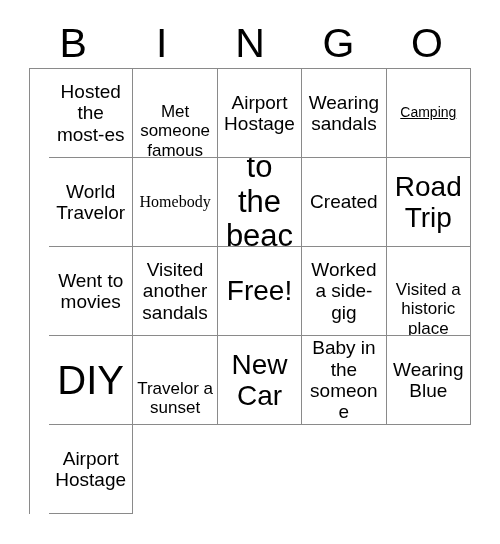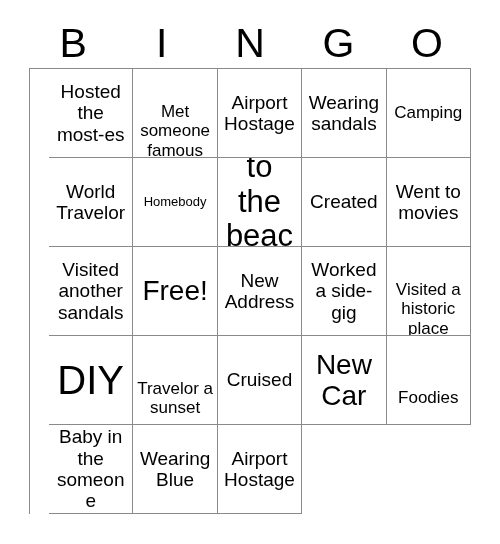--- a/index.html
+++ b/index.html
@@ -65,22 +65,22 @@
     padding: 2px 3px;
     overflow: hidden;
     background: #ffffff;
   }
   .cell .cell-text {
     display: block;
     width: 100%;
     line-height: 1.12;
     word-wrap: break-word;
   }
-  .fs-xs  { font-size: 13px; }
-  .fs-sm  { font-size: 17px; }
+  .fs-xs  { font-size: 16px; font-family: Liberation Serif, serif; }
+  .fs-sm  { font-size: 14px; text-decoration: underline; }
   .fs-md  { font-size: 17px; margin-top: 36px; }
   .fs-lg  { font-size: 19px; }
   .fs-xl  { font-size: 31px; }
   .fs-xxl { font-size: 28px; }
   .fs-huge{ font-size: 40px; }
 </style>
 </head>
 <body>
 
 <div class="card">
@@ -116,55 +116,49 @@
       </div>
     <div class="cell">
         <span class="cell-text fs-xs">Homebody</span>
       </div>
     <div class="cell">
         <span class="cell-text fs-xl">Went to the beach</span>
       </div>
     <div class="cell">
         <span class="cell-text fs-lg">Created</span>
       </div>
+    <div class="cell">
+        <span class="cell-text fs-xxl">Road Trip</span>
+      </div>
 
     <div class="cell">
         <span class="cell-text fs-lg">Went to movies</span>
       </div>
     <div class="cell">
         <span class="cell-text fs-lg">Visited another sandals</span>
       </div>
     <div class="cell">
         <span class="cell-text fs-xxl">Free!</span>
-      </div>
-    <div class="cell">
-        <span class="cell-text fs-lg">New Address</span>
       </div>
 
     <div class="cell">
         <span class="cell-text fs-lg">Worked a side-gig</span>
       </div>
     <div class="cell">
         <span class="cell-text fs-md">Visited a historic place</span>
       </div>
     <div class="cell">
         <span class="cell-text fs-huge">DIY</span>
       </div>
     <div class="cell">
         <span class="cell-text fs-md">Travelor a sunset</span>
       </div>
-    <div class="cell">
-        <span class="cell-text fs-lg">Cruised</span>
-      </div>
 
     <div class="cell">
         <span class="cell-text fs-xxl">New Car</span>
-      </div>
-    <div class="cell">
-        <span class="cell-text fs-md">Foodies</span>
       </div>
     <div class="cell">
         <span class="cell-text fs-lg">Baby in the someone</span>
       </div>
     <div class="cell">
         <span class="cell-text fs-lg">Wearing Blue</span>
       </div>
     <div class="cell">
         <span class="cell-text fs-lg">Airport Hostage</span>
       </div>

